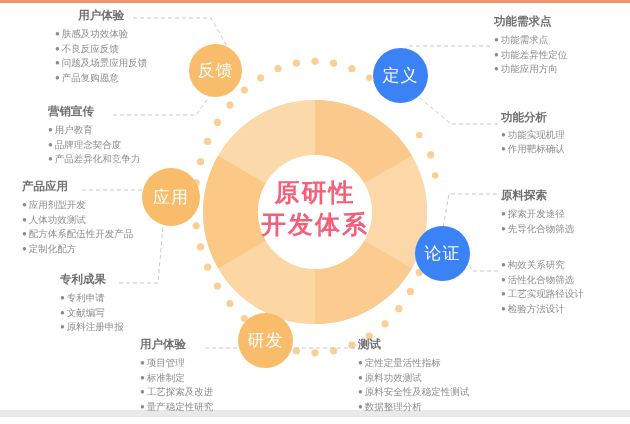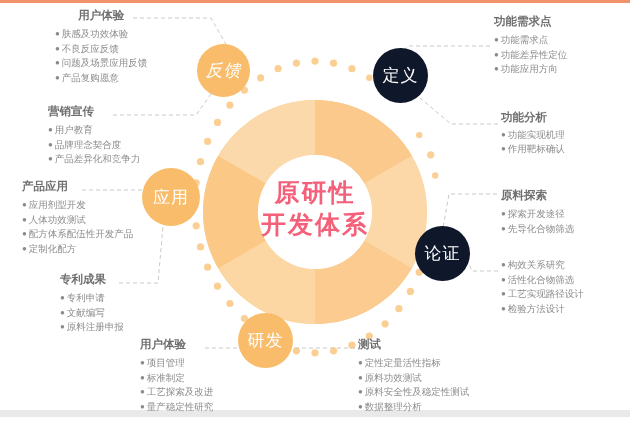--- a/index.html
+++ b/index.html
@@ -44,21 +44,21 @@
     background: #f9bc6a;
     display: flex;
     align-items: center;
     justify-content: center;
     color: #ffffff;
     font-size: 17px;
     letter-spacing: 1px;
     font-weight: 500;
     box-sizing: border-box;
   }
-  .node.lite { background: #0f172a; }
+  .node.lite { background: #3b82f6; }
   
   .center-label {
     position: absolute;
     width: 160px;
     text-align: center;
     color: #f4607a;
     font-size: 25px;
     font-weight: bold;
     line-height: 1.28;
     letter-spacing: 2px;
@@ -165,21 +165,21 @@
       <path d="M119,283 L158,283 L163,226"></path>
       <path d="M205,348 L243,348"></path>
       <path d="M355,348 L278,348"></path>
       <path d="M498,271 L472,271 L458,239"></path>
       <path d="M497,194 L449,194 L443,228"></path>
       <path d="M498,124 L451,124 L420,98"></path>
       <path d="M490,46 L408,46 L403,52"></path>
     </g>
   </svg>
 
-  <div class="node" style="left:197px; top:44px; width:53px; height:53px;font-style:italic;">
+  <div class="node" style="left:189px; top:44px; width:53px; height:53px;">
     <span>反馈</span>
   </div>
 
   <div class="node lite" style="left:373px; top:48px; width:55px; height:55px;">
     <span>定义</span>
   </div>
 
   <div class="node" style="left:142px; top:168px; width:58px; height:58px;">
     <span>应用</span>
   </div>

